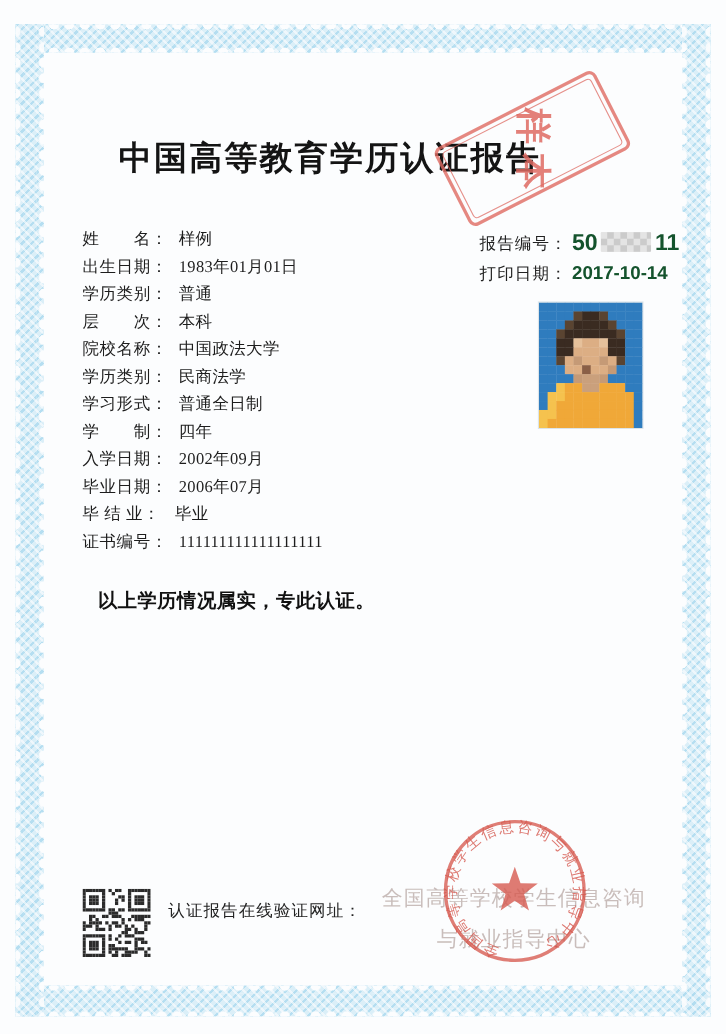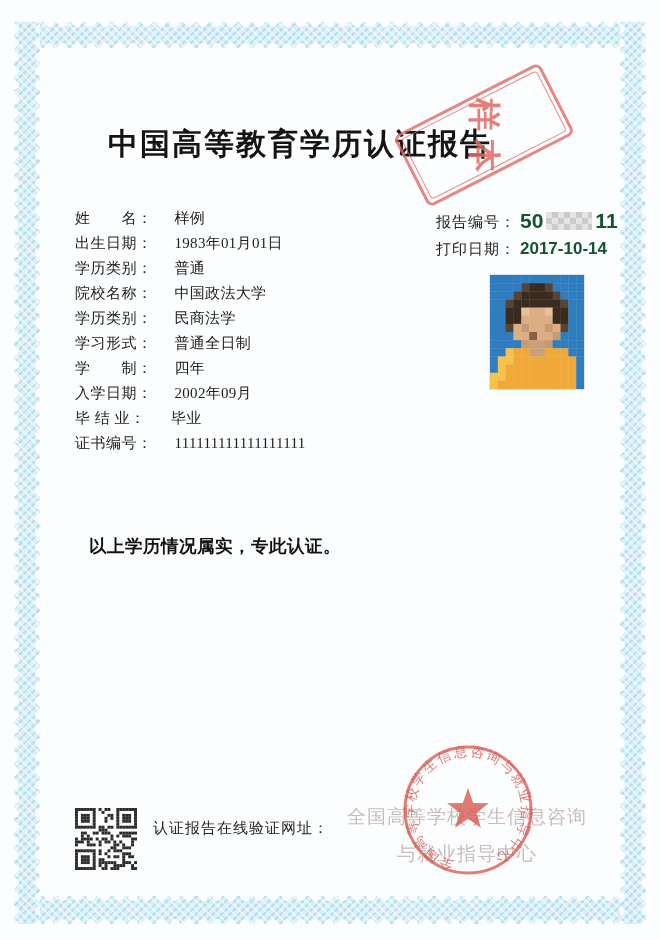--- a/index.html
+++ b/index.html
@@ -75,21 +75,21 @@
   }
   .stamp-char{
     font-size:33px;font-weight:700;color:rgba(222,106,97,.85);
     font-family:"Liberation Serif",serif;line-height:1;
   }
 
   
   .fields{position:absolute;left:75px;top:206px;z-index:1;}
   .field-row{height:25px;line-height:25px;font-size:15px;color:#1d1d1d;white-space:pre;}
   .flabel{display:inline-block;min-width:74px;letter-spacing:.5px;}
-  .fvalue{margin-left:22px;letter-spacing:.3px;}
+  .fvalue{margin-left:10px;letter-spacing:.3px;}
 
   .statement{
     position:absolute;left:89px;top:534px;
     font-size:17.5px;font-weight:700;color:#111;letter-spacing:.5px;z-index:1;
   }
 
   
   .meta{position:absolute;left:420px;top:207px;z-index:1;}
   .meta-row{height:28px;line-height:28px;white-space:nowrap;}
   .mlabel{font-size:15px;color:#222;letter-spacing:1px;margin-left:16px;}
@@ -318,25 +318,27 @@
       <rect x="62.67" y="105.86" width="8.18" height="8.49" fill="#f0a838"></rect>
       <rect x="70.50" y="105.86" width="8.18" height="8.49" fill="#f0a838"></rect>
       <rect x="78.33" y="105.86" width="8.18" height="8.49" fill="#f0a838"></rect>
       <rect x="86.17" y="105.86" width="8.18" height="8.49" fill="#2f7cbe"></rect>
     </svg>
 
   <div class="fields">
     <div class="field-row"><span class="flabel">姓　　名：</span><span class="fvalue">样例</span></div>
     <div class="field-row"><span class="flabel">出生日期：</span><span class="fvalue">1983年01月01日</span></div>
     <div class="field-row"><span class="flabel">学历类别：</span><span class="fvalue">普通</span></div>
+    <div class="field-row"><span class="flabel">层　　次：</span><span class="fvalue">本科</span></div>
     <div class="field-row"><span class="flabel">院校名称：</span><span class="fvalue">中国政法大学</span></div>
     <div class="field-row"><span class="flabel">学历类别：</span><span class="fvalue">民商法学</span></div>
     <div class="field-row"><span class="flabel">学习形式：</span><span class="fvalue">普通全日制</span></div>
     <div class="field-row"><span class="flabel">学　　制：</span><span class="fvalue">四年</span></div>
     <div class="field-row"><span class="flabel">入学日期：</span><span class="fvalue">2002年09月</span></div>
+    <div class="field-row"><span class="flabel">毕业日期：</span><span class="fvalue">2006年07月</span></div>
     <div class="field-row"><span class="flabel">毕 结 业：</span><span class="fvalue">毕业</span></div>
     <div class="field-row"><span class="flabel">证书编号：</span><span class="fvalue">111111111111111111</span></div>
   </div>
 
   <div class="statement">以上学历情况属实，专此认证。</div>
 
   <div class="watermark wm1">全国高等学校学生信息咨询</div>
   <div class="watermark wm2">与就业指导中心</div>
 
   <svg class="seal" viewBox="0 0 140 140">

